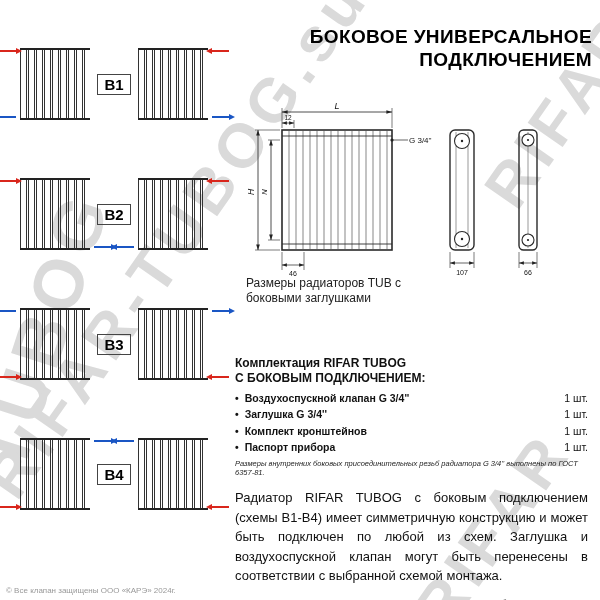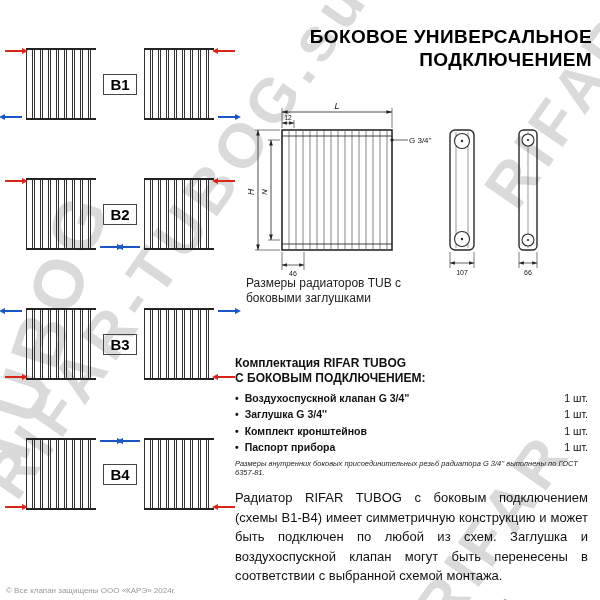--- a/index.html
+++ b/index.html
@@ -13,21 +13,21 @@
   .wm2 { font-size:62px; left:-30px; top:470px; transform:rotate(-55deg); transform-origin:0 0; }
   .wm3 { font-size:62px; left:400px; top:600px; transform:rotate(-55deg); transform-origin:0 0; }
   .wm4 { font-size:62px; left:470px; top:180px; transform:rotate(-55deg); transform-origin:0 0; }
 
   .content { position:absolute; inset:0; z-index:1; }
 
   
   .title { position:absolute; top:6px; right:8px; text-align:right; font-size:19px; font-weight:bold; color:#000; line-height:1.2; letter-spacing:0.4px;margin-top:20px; }
 
   
-  .schemes { position:absolute; left:6px; top:42px; width:232px;text-align:center; }
+  .schemes { position:absolute; left:0; top:42px; width:232px;text-align:center; }
   .scheme-row { position:relative; height:72px; padding:6px 20px 0 20px; margin-bottom:52px; display:flex; align-items:flex-start; }
   .rad { position:relative; width:70px; height:72px; box-sizing:border-box;
          border-top:2px solid #222; border-bottom:2px solid #222;
          background-image:repeating-linear-gradient(to right,
             #333 0, #333 1px, transparent 1px, transparent 6px,
             #333 6px, #333 7px, transparent 7px, transparent 8px); }
   .gap { width:48px; height:72px; display:flex; align-items:center; justify-content:center; }
   .scheme-label { border:1.3px solid #444; padding:1px 6px; font-size:15px; font-weight:bold; color:#000; background:transparent; }
 
   .arrow { position:absolute; width:17px; height:2px; background:currentColor; }

